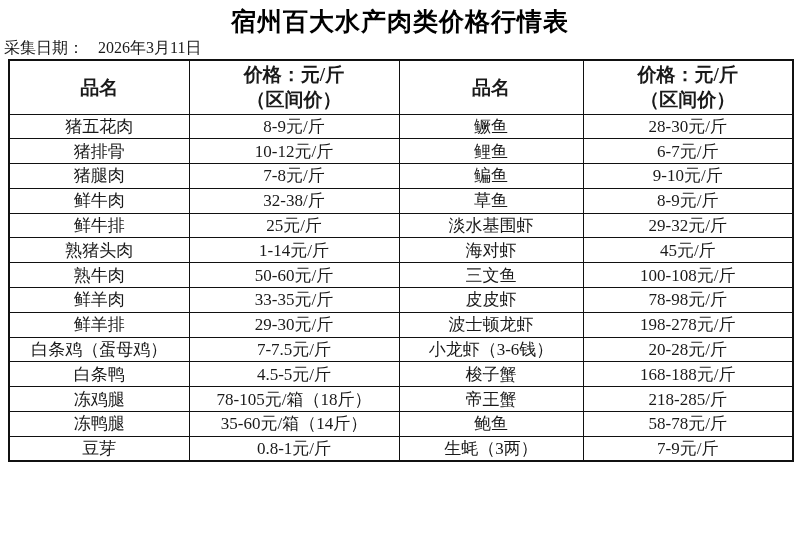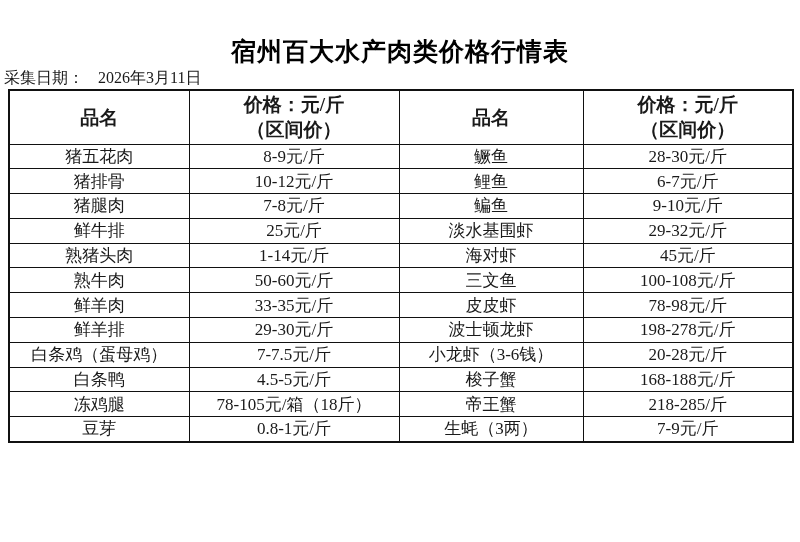--- a/index.html
+++ b/index.html
@@ -13,21 +13,20 @@
   .page { width: 800px; height: 542px; padding-top: 5px; }
 
   .title {
     text-align: center;
     font-family: "Liberation Sans", "DejaVu Sans", sans-serif;
     font-weight: 800;
     font-size: 25px;
     line-height: 32px;
     color: #000000;
     letter-spacing: 1px;
-    margin-top: 30px;
   }
 
   .meta {
     position: relative;
     height: 20px;
     font-size: 16px;
     line-height: 20px;
     margin-top: 1px;
   }
   .meta-left  { position: absolute; left: 4px;  top: 0; }
@@ -112,20 +111,26 @@
           <td>鲤鱼</td>
           <td>6-7元/斤</td>
         </tr>
         <tr>
           <td>猪腿肉</td>
           <td>7-8元/斤</td>
           <td>鳊鱼</td>
           <td>9-10元/斤</td>
         </tr>
         <tr>
+          <td>鲜牛肉</td>
+          <td>32-38/斤</td>
+          <td>草鱼</td>
+          <td>8-9元/斤</td>
+        </tr>
+        <tr>
           <td>鲜牛排</td>
           <td>25元/斤</td>
           <td>淡水基围虾</td>
           <td>29-32元/斤</td>
         </tr>
         <tr>
           <td>熟猪头肉</td>
           <td>1-14元/斤</td>
           <td>海对虾</td>
           <td>45元/斤</td>
@@ -160,20 +165,26 @@
           <td>梭子蟹</td>
           <td>168-188元/斤</td>
         </tr>
         <tr>
           <td>冻鸡腿</td>
           <td>78-105元/箱（18斤）</td>
           <td>帝王蟹</td>
           <td>218-285/斤</td>
         </tr>
         <tr>
+          <td>冻鸭腿</td>
+          <td>35-60元/箱（14斤）</td>
+          <td>鲍鱼</td>
+          <td>58-78元/斤</td>
+        </tr>
+        <tr>
           <td>豆芽</td>
           <td>0.8-1元/斤</td>
           <td>生蚝（3两）</td>
           <td>7-9元/斤</td>
         </tr>
       </tbody>
   </table>
 
 </div>
 

